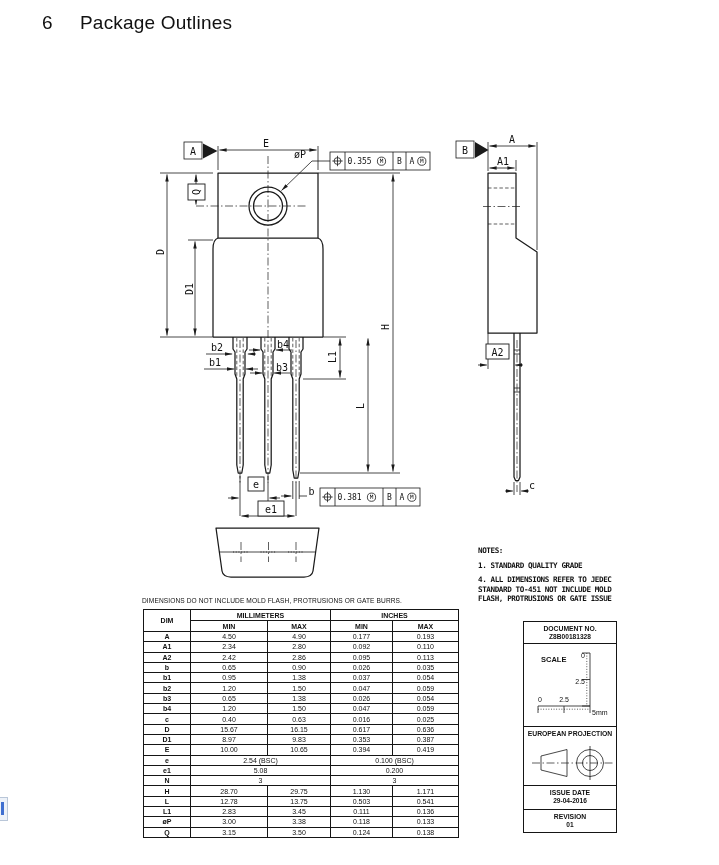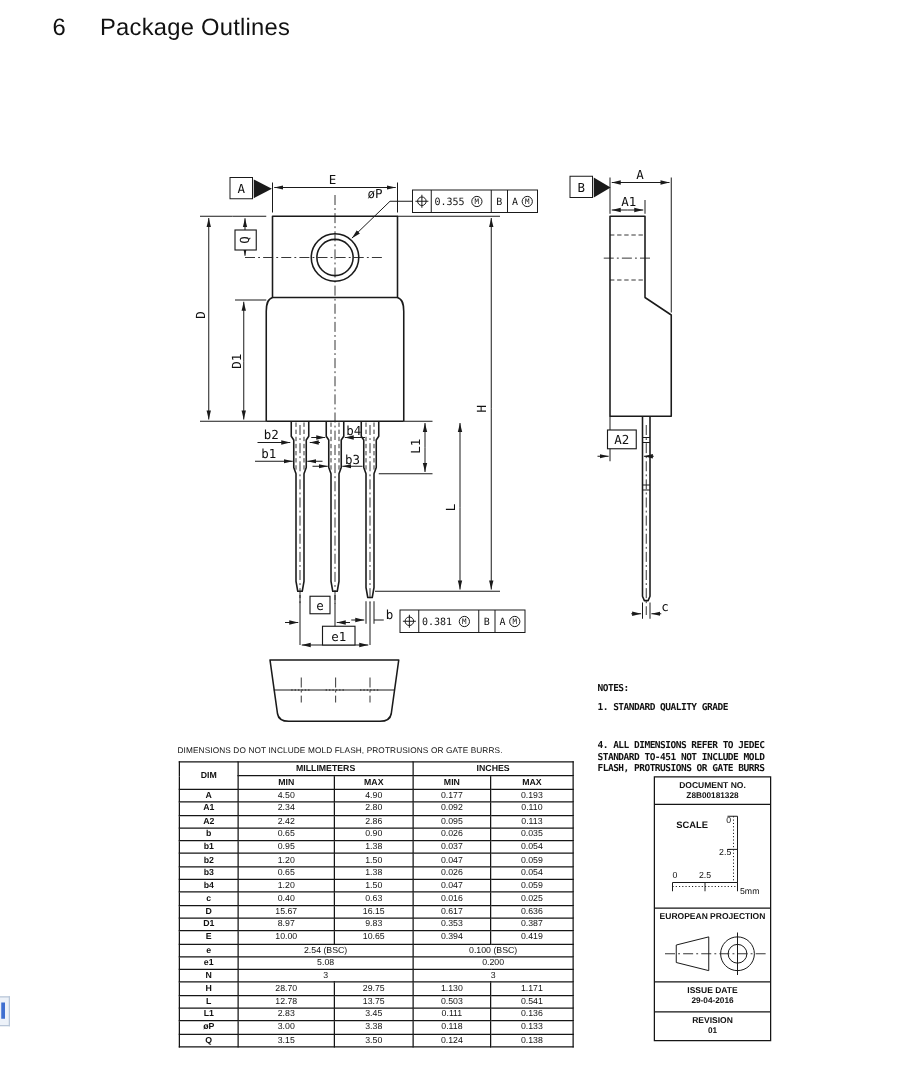--- a/index.html
+++ b/index.html
@@ -11,21 +11,21 @@
   
   .tbl-caption{top:597px;left:142px;font-size:6.6px;letter-spacing:.1px;}
   
   table.dims{position:absolute;top:609px;left:143px;border-collapse:collapse;table-layout:fixed;width:315px;border:1.4px solid #151515;}
   table.dims td{border:1px solid #151515;font-size:7px;text-align:center;padding:0;height:9.3px;line-height:9px;overflow:hidden;}
   table.dims tr.hrow td{height:10px;}
   table.dims td.b{font-weight:bold;}
   
   .notes{top:546px;left:478px;font-family:"DejaVu Sans Mono",monospace;font-size:7.6px;font-weight:bold;letter-spacing:-.4px;line-height:9.6px;width:190px;}
   .notes .nh{margin-bottom:5px;}
-  .notes .n1{margin-bottom:21px;}
+  .notes .n1{margin-bottom:5px;}
   
   .tblock{top:621px;left:523px;width:94px;height:212px;border:1.3px solid #151515;box-sizing:border-box;font-weight:bold;}
   .tblock .sec{box-sizing:border-box;border-bottom:1px solid #151515;text-align:center;}
   .tblock .s-doc{height:22px;}
   .tblock .s-scale{height:83px;}
   .tblock .s-euro{height:59px;}
   .tblock .s-issue{height:24px;}
   .tblock .s-rev{height:24px;border-bottom:none;}
   .tblock .lbl{font-size:6.8px;padding-top:3px;}
   .tblock .val{font-size:6.6px;padding-top:1px;}
@@ -211,21 +211,21 @@
         <td>0.138</td>
       </tr>
 </tbody>
   </table>
 
 <div class="abs notes">
   <div class="nh">NOTES:</div>
   <div class="n1">1. STANDARD QUALITY GRADE</div>
   <div>4. ALL DIMENSIONS REFER TO JEDEC</div>
   <div>STANDARD TO-451 NOT INCLUDE MOLD</div>
-  <div>FLASH, PROTRUSIONS OR GATE BURRS</div>
+  <div>FLASH, PROTRUSIONS OR GATE ISSUE</div>
 </div>
 
 <div class="abs tblock">
   <div class="sec s-doc">
     <div class="lbl">DOCUMENT NO.</div>
     <div class="val">Z8B00181328</div>
   </div>
   <div class="sec s-scale"></div>
   <div class="sec s-euro">
     <div class="lbl">EUROPEAN PROJECTION</div>

